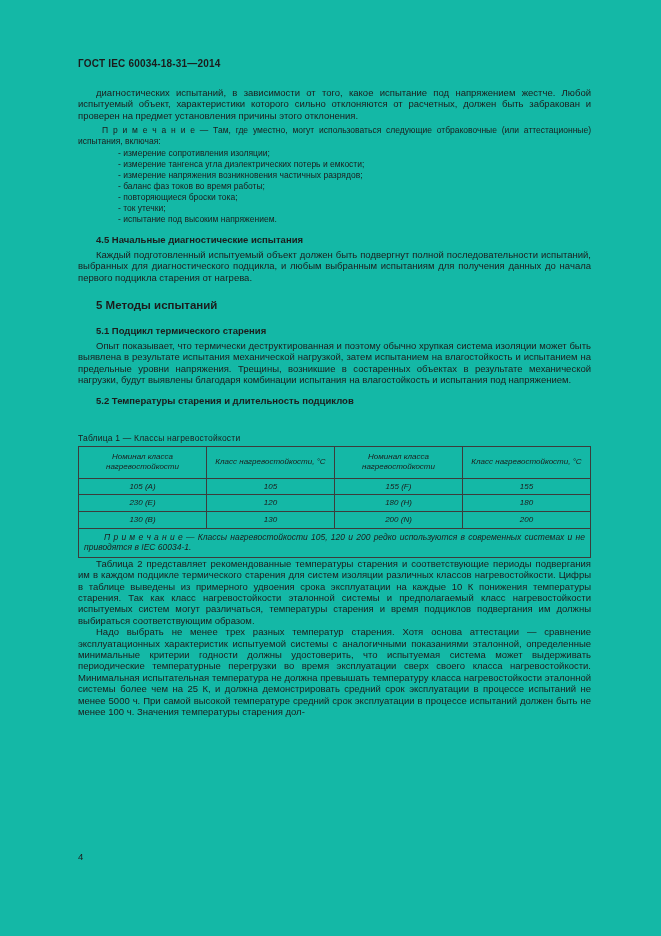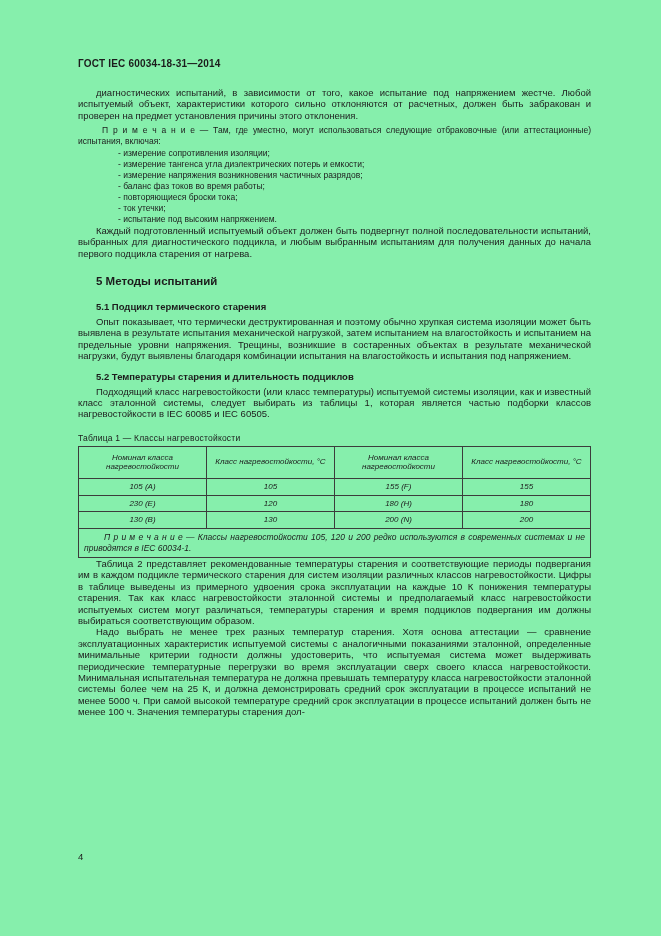--- a/index.html
+++ b/index.html
@@ -1,30 +1,30 @@
 <!DOCTYPE html>
 <html><head>
 <meta charset="utf-8">
 <style>
   * { box-sizing: border-box; }
   html, body { margin: 0; padding: 0; background: #ffffff; }
   .page {
-    width: 661px; height: 936px; margin: 0 auto; background: #86efac;
+    width: 661px; height: 936px; margin: 0 auto; background: #14b8a6;
     font-family: "Liberation Sans", "DejaVu Sans", sans-serif;
     color: #1c1c1c; position: relative; overflow: hidden;
     padding: 58px 70px 0 78px;
   }
   .doc-header { font-size: 10px; font-weight: bold; margin: 0 0 18px 0; letter-spacing: 0.2px; }
   .para { font-size: 9.5px; line-height: 11.4px; text-align: justify; text-indent: 18px; margin: 0; }
   .note { font-size: 8.5px; line-height: 10.6px; text-align: justify; text-indent: 24px; margin: 4px 0 0 0; }
   .list { font-size: 8.5px; line-height: 10.9px; margin: 2px 0 0 0; padding-left: 20px; }
   .list-item { white-space: nowrap; overflow: hidden; margin-left: 20px; }
   .h-sub { font-size: 9.5px; font-weight: bold; margin: 9px 0 4px 0; text-indent: 18px; }
   .h-main { font-size: 11.5px; font-weight: bold; margin: 16px 0 14px 0; text-indent: 18px; }
-  .table-caption { font-size: 8.5px; margin: 13px 0 3px 0; letter-spacing: 0.2px; }
+  .table-caption { font-size: 8.5px; margin: 27px 0 3px 0; letter-spacing: 0.2px; }
   .t1 { width: 100%; border-collapse: collapse; font-size: 8px; line-height: 9.8px; table-layout: fixed; font-style: italic; }
   .t1 th, .t1 td { border: 1px solid #3c3c3c; text-align: center; vertical-align: middle; padding: 3px 3px; font-weight: normal; }
   .t1 thead th { height: 32px; }
   .t1 tbody td.cell { height: 16px; }
   .t1 td.t-note { text-align: justify; font-size: 8.5px; line-height: 10.4px; padding: 3px 5px 4px 5px; text-indent: 20px; }
   .p-after-table { margin-top: 0; }
   .page-number { position: absolute; left: 78px; bottom: 74px; font-size: 9.5px; }
 </style>
 </head>
 <body>
@@ -40,29 +40,29 @@
   <div class="list">
     <div class="list-item">-  измерение сопротивления изоляции;</div>
     <div class="list-item">-  измерение тангенса угла диэлектрических потерь и емкости;</div>
     <div class="list-item">-  измерение напряжения возникновения частичных разрядов;</div>
     <div class="list-item">-  баланс фаз токов во время работы;</div>
     <div class="list-item">-  повторяющиеся броски тока;</div>
     <div class="list-item">-  ток утечки;</div>
     <div class="list-item">-  испытание под высоким напряжением.</div>
   </div>
 
+  <h3 class="h-sub">4.5 Начальные диагностические испытания</h3>
   <p class="para">Каждый подготовленный испытуемый объект должен быть подвергнут полной последовательности испытаний, выбранных для диагностического подцикла, и любым выбранным испытаниям для получения данных до начала первого подцикла старения от нагрева.</p>
 
   <h2 class="h-main">5 Методы испытаний</h2>
 
   <h3 class="h-sub">5.1 Подцикл термического старения</h3>
   <p class="para">Опыт показывает, что термически деструктированная и поэтому обычно хрупкая система изоляции может быть выявлена в результате испытания механической нагрузкой, затем испытанием на влагостойкость и испытанием на предельные уровни напряжения. Трещины, возникшие в состаренных объектах в результате механической нагрузки, будут выявлены благодаря комбинации испытания на влагостойкость и испытания под напряжением.</p>
 
   <h3 class="h-sub">5.2 Температуры старения и длительность подциклов</h3>
-  <p class="para">Подходящий класс нагревостойкости (или класс температуры) испытуемой системы изоляции, как и известный класс эталонной системы, следует выбирать из таблицы 1, которая является частью подборки классов нагревостойкости в IEC 60085 и IEC 60505.</p>
 
   <div class="table-caption">Таблица 1 — Классы нагревостойкости</div>
 
   <table class="t1">
     <thead>
       <tr>
         <th>Номинал класса нагревостойкости</th>
         <th>Класс нагревостойкости, °С</th>
         <th>Номинал класса нагревостойкости</th>
         <th>Класс нагревостойкости, °С</th>

